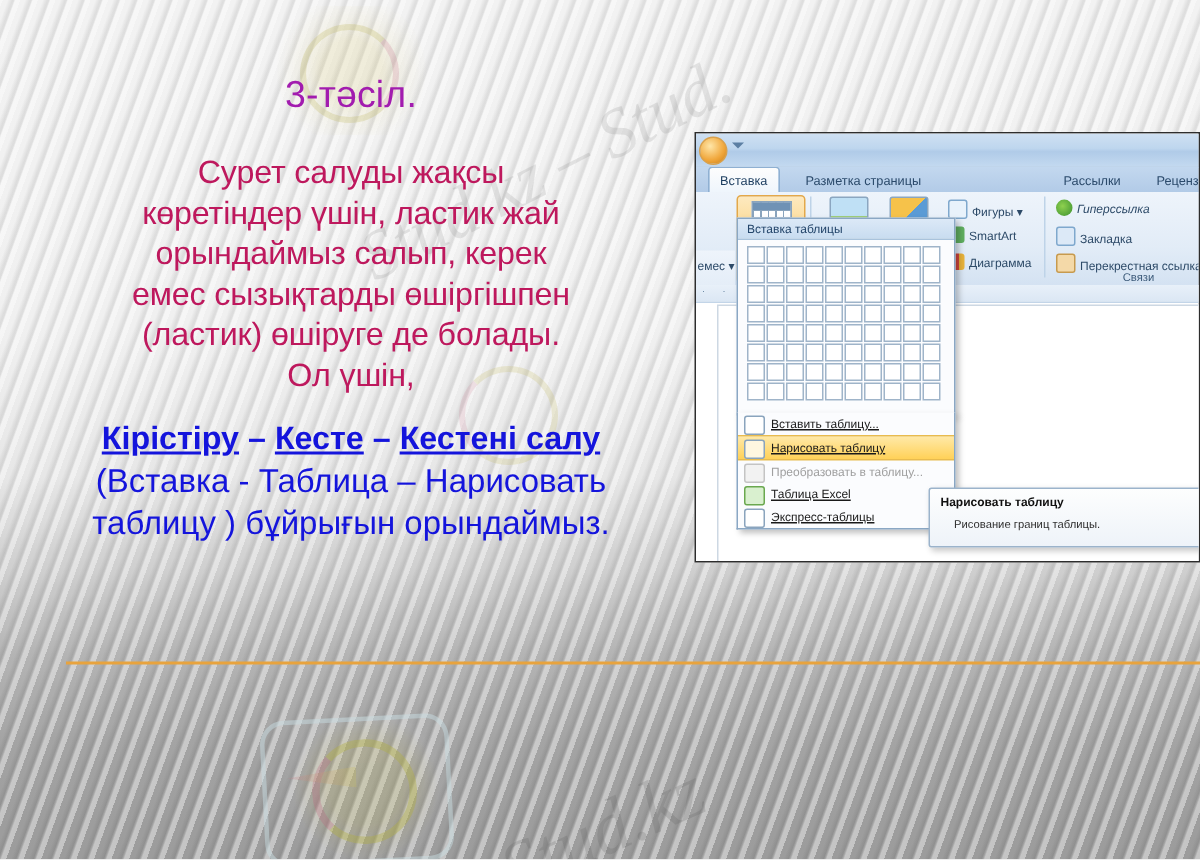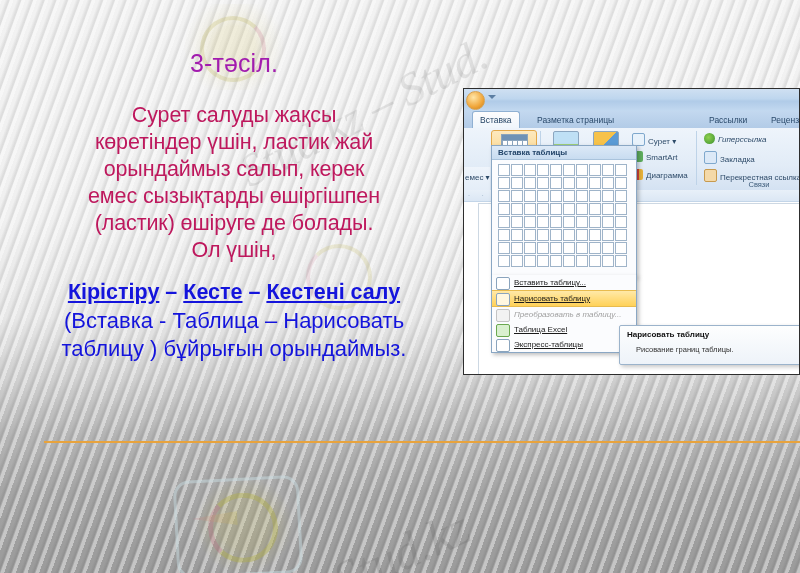--- a/index.html
+++ b/index.html
@@ -234,21 +234,21 @@
   .gallery{
     position:absolute;left:27px;top:56px;width:144px;height:130px;
     background:#fbfcfe;border:1px solid #8aa7c4;
     box-shadow:2px 2px 4px rgba(0,0,0,.25);
   }
   .gallery-hdr{
     position:absolute;left:0;top:0;width:144px;height:14px;
     background:linear-gradient(to bottom,#dce9f7,#c8dcf0);
     border-bottom:1px solid #a9c3dc;
     font-size:8px;color:#23456a;padding:2px 0 0 6px;box-sizing:border-box;
-    font-weight:bold;
+    font-weight:normal;
   }
   .cells{
     position:absolute;left:6px;top:18px;display:grid;
     grid-template-columns:repeat(10,12px);
     grid-auto-rows:12px;gap:1px;
   }
   .cell{background:#ffffff;border:1px solid #9fb4c9;box-sizing:border-box;}
 
   .menu{
     position:absolute;left:27px;top:186px;width:144px;
@@ -256,21 +256,21 @@
     box-shadow:2px 2px 4px rgba(0,0,0,.25);
   }
   .mi{
     position:relative;height:15px;line-height:15px;font-size:8px;color:#1a1a1a;
     padding-left:22px;white-space:nowrap;
   }
   .mi.sel{
     background:linear-gradient(to bottom,#ffe9a8,#ffd158);
     border-top:1px solid #e8bb4e;border-bottom:1px solid #e8bb4e;
   }
-  .mi.dis{color:#a0a0a0;font-style:italic;}
+  .mi.dis{color:#a0a0a0;}
   .mi-ico{
     position:absolute;left:4px;top:2px;width:12px;height:11px;
     border:1px solid #8aa4bd;border-radius:2px;background:#ffffff;
   }
   .mi-u{text-decoration:underline;}
 
   .tooltip{
     position:absolute;left:155px;top:236px;width:210px;height:38px;
     background:linear-gradient(to bottom,#fdfefe,#eef3f9);
     border:1px solid #9bb3cb;border-radius:2px;
@@ -357,21 +357,21 @@
           <div class="big-ico" style="background:linear-gradient(to bottom,#bfe0f5 0 55%,#9fcf7a 55% 100%);"></div>
           <div class="big-lbl">Рисунок</div>
         </div>
 
         <div class="big-btn" style="left:124px;">
           <div class="big-ico" style="background:linear-gradient(135deg,#f6c24a 0 50%,#5b9bd5 50% 100%);"></div>
           <div class="big-lbl">Клип</div>
         </div>
 
         <div class="small-item" style="left:168px;top:5px;">
-          <span class="small-ico" style="background:#e8f2fb;border:1px solid #7fa8cd;"></span><span>Сурет ▾</span>
+          <span class="small-ico" style="background:#e8f2fb;border:1px solid #7fa8cd;"></span><span>Фигуры ▾</span>
         </div>
         <div class="small-item" style="left:168px;top:23px;">
           <span class="small-ico" style="background:#5fae5f;"></span><span>SmartArt</span>
         </div>
         <div class="small-item" style="left:168px;top:41px;text-align:right;">
           <span class="small-ico" style="background:linear-gradient(to right,#4a79c4 0 33%,#d0453c 33% 66%,#e8b23a 66% 100%);"></span><span>Диаграмма</span>
         </div>
 
         <div class="grp-sep" style="left:232px;"></div>
 

